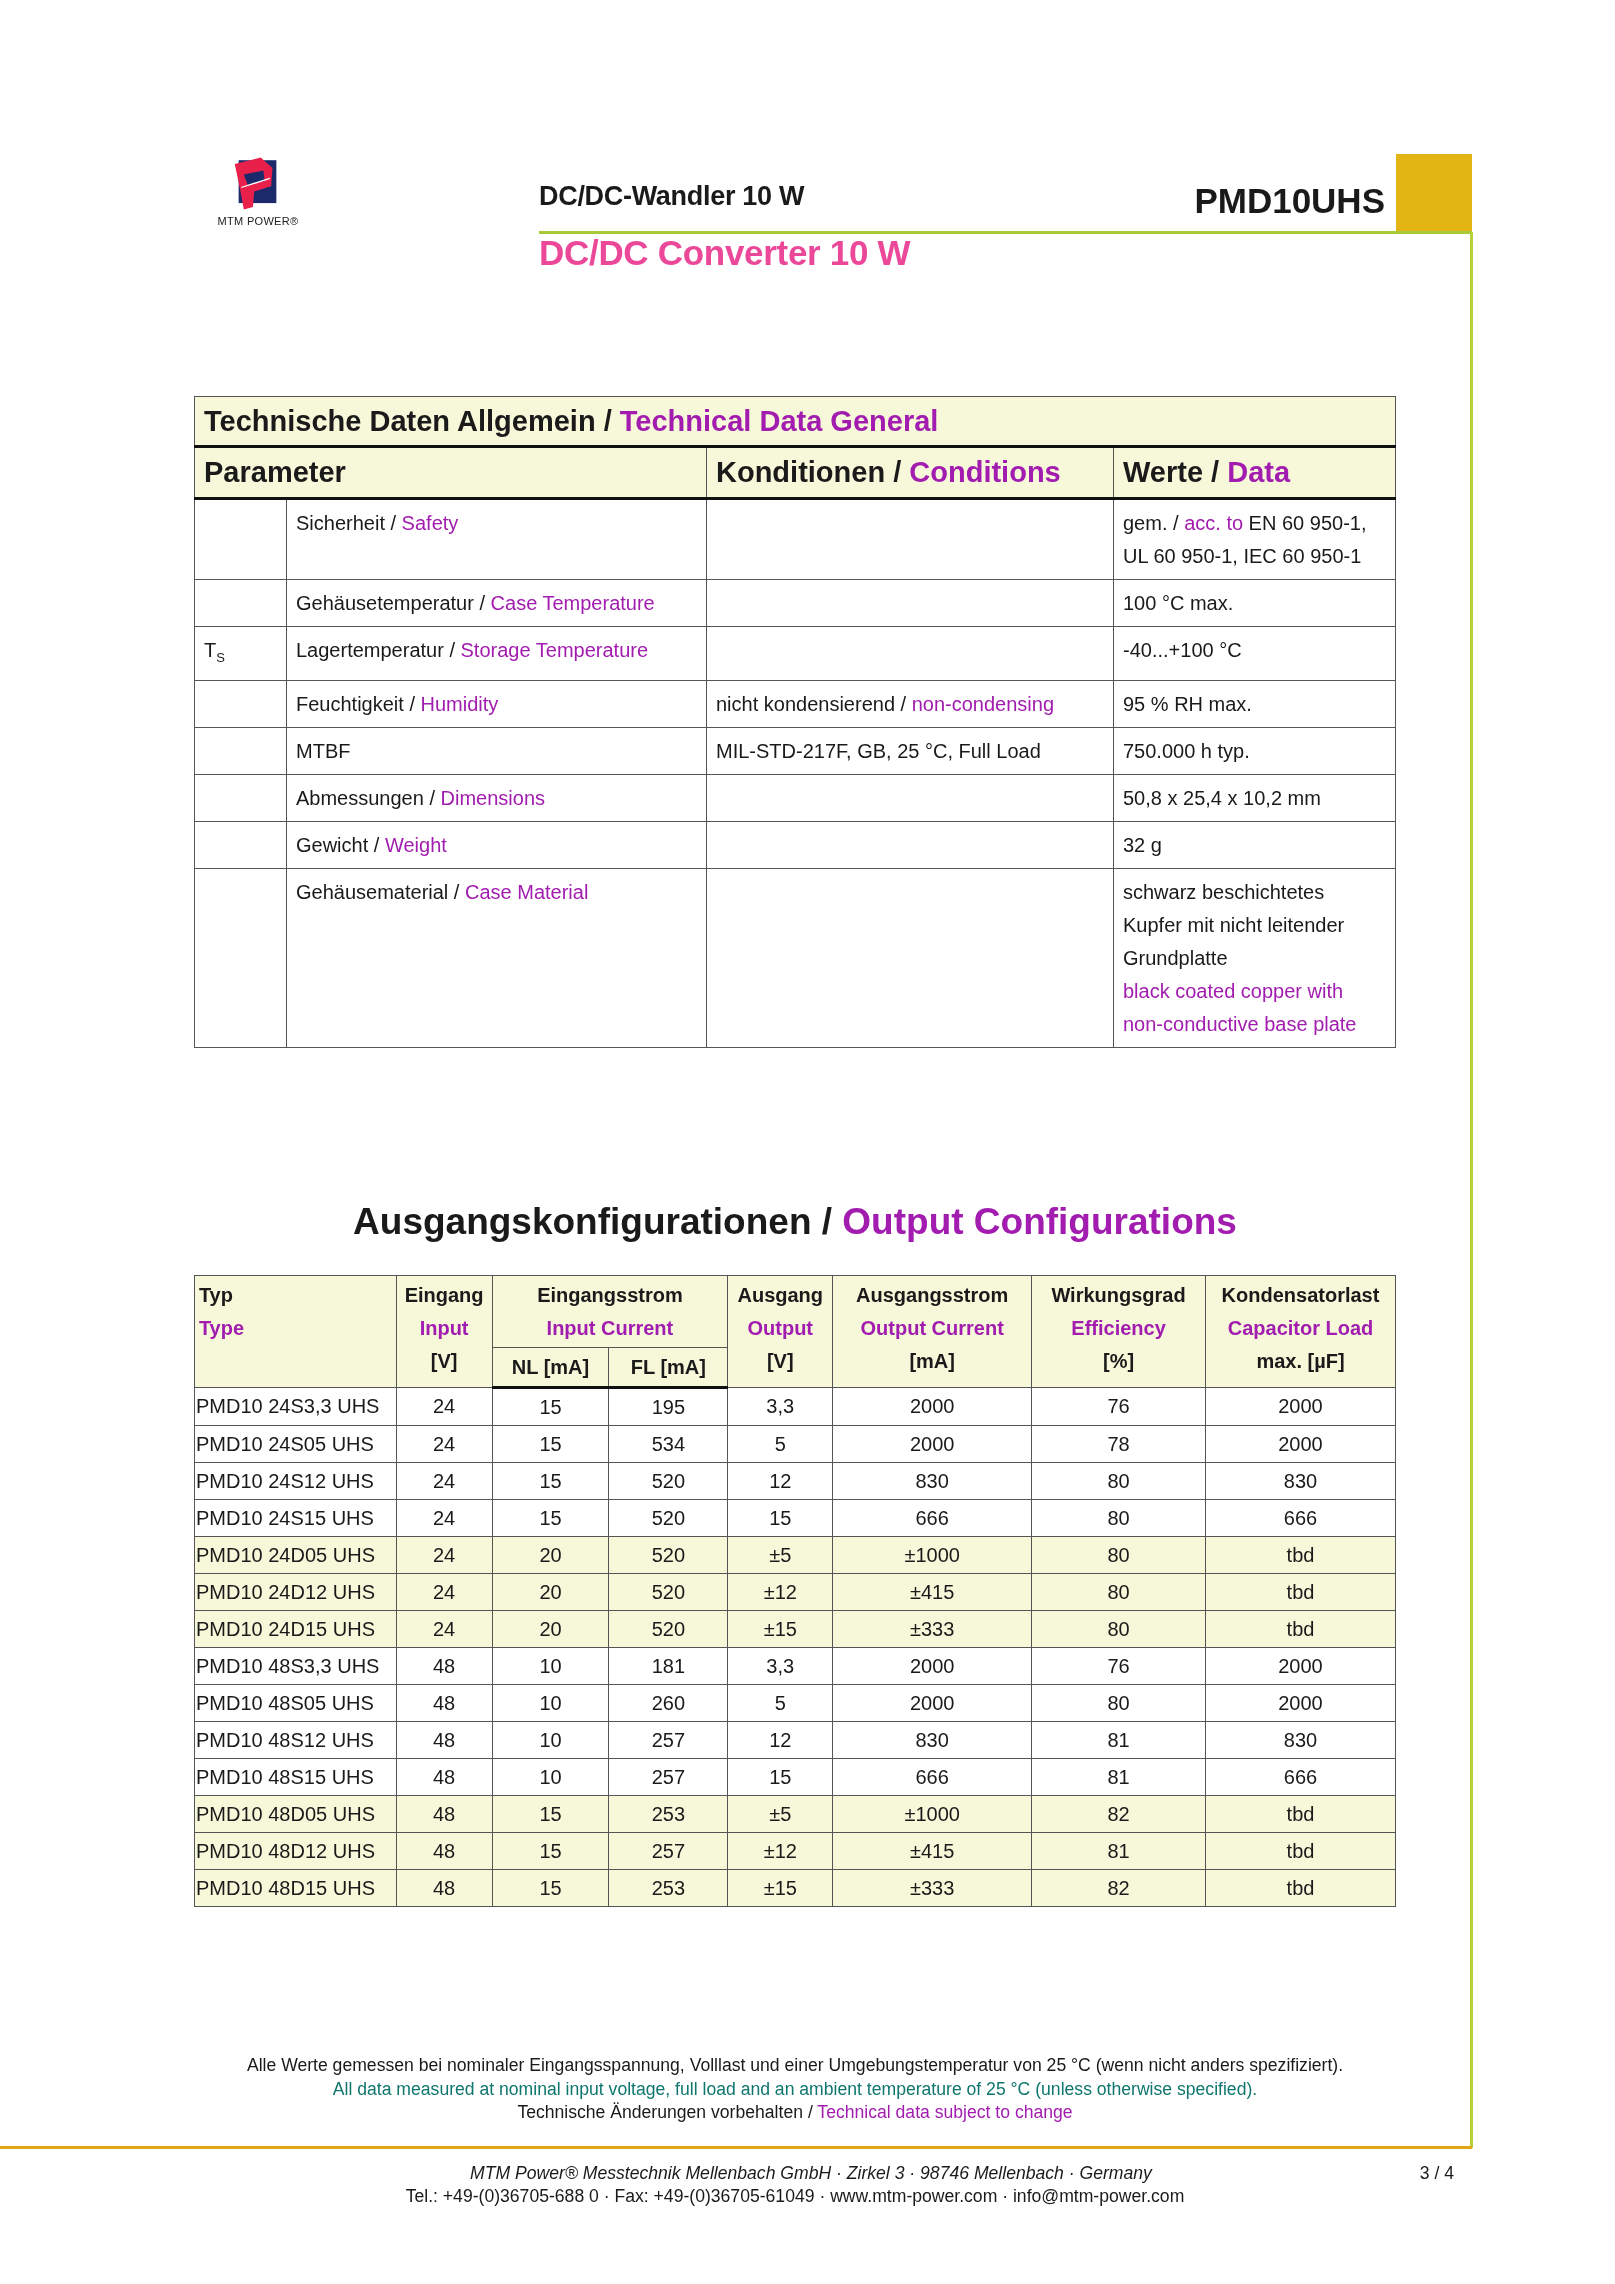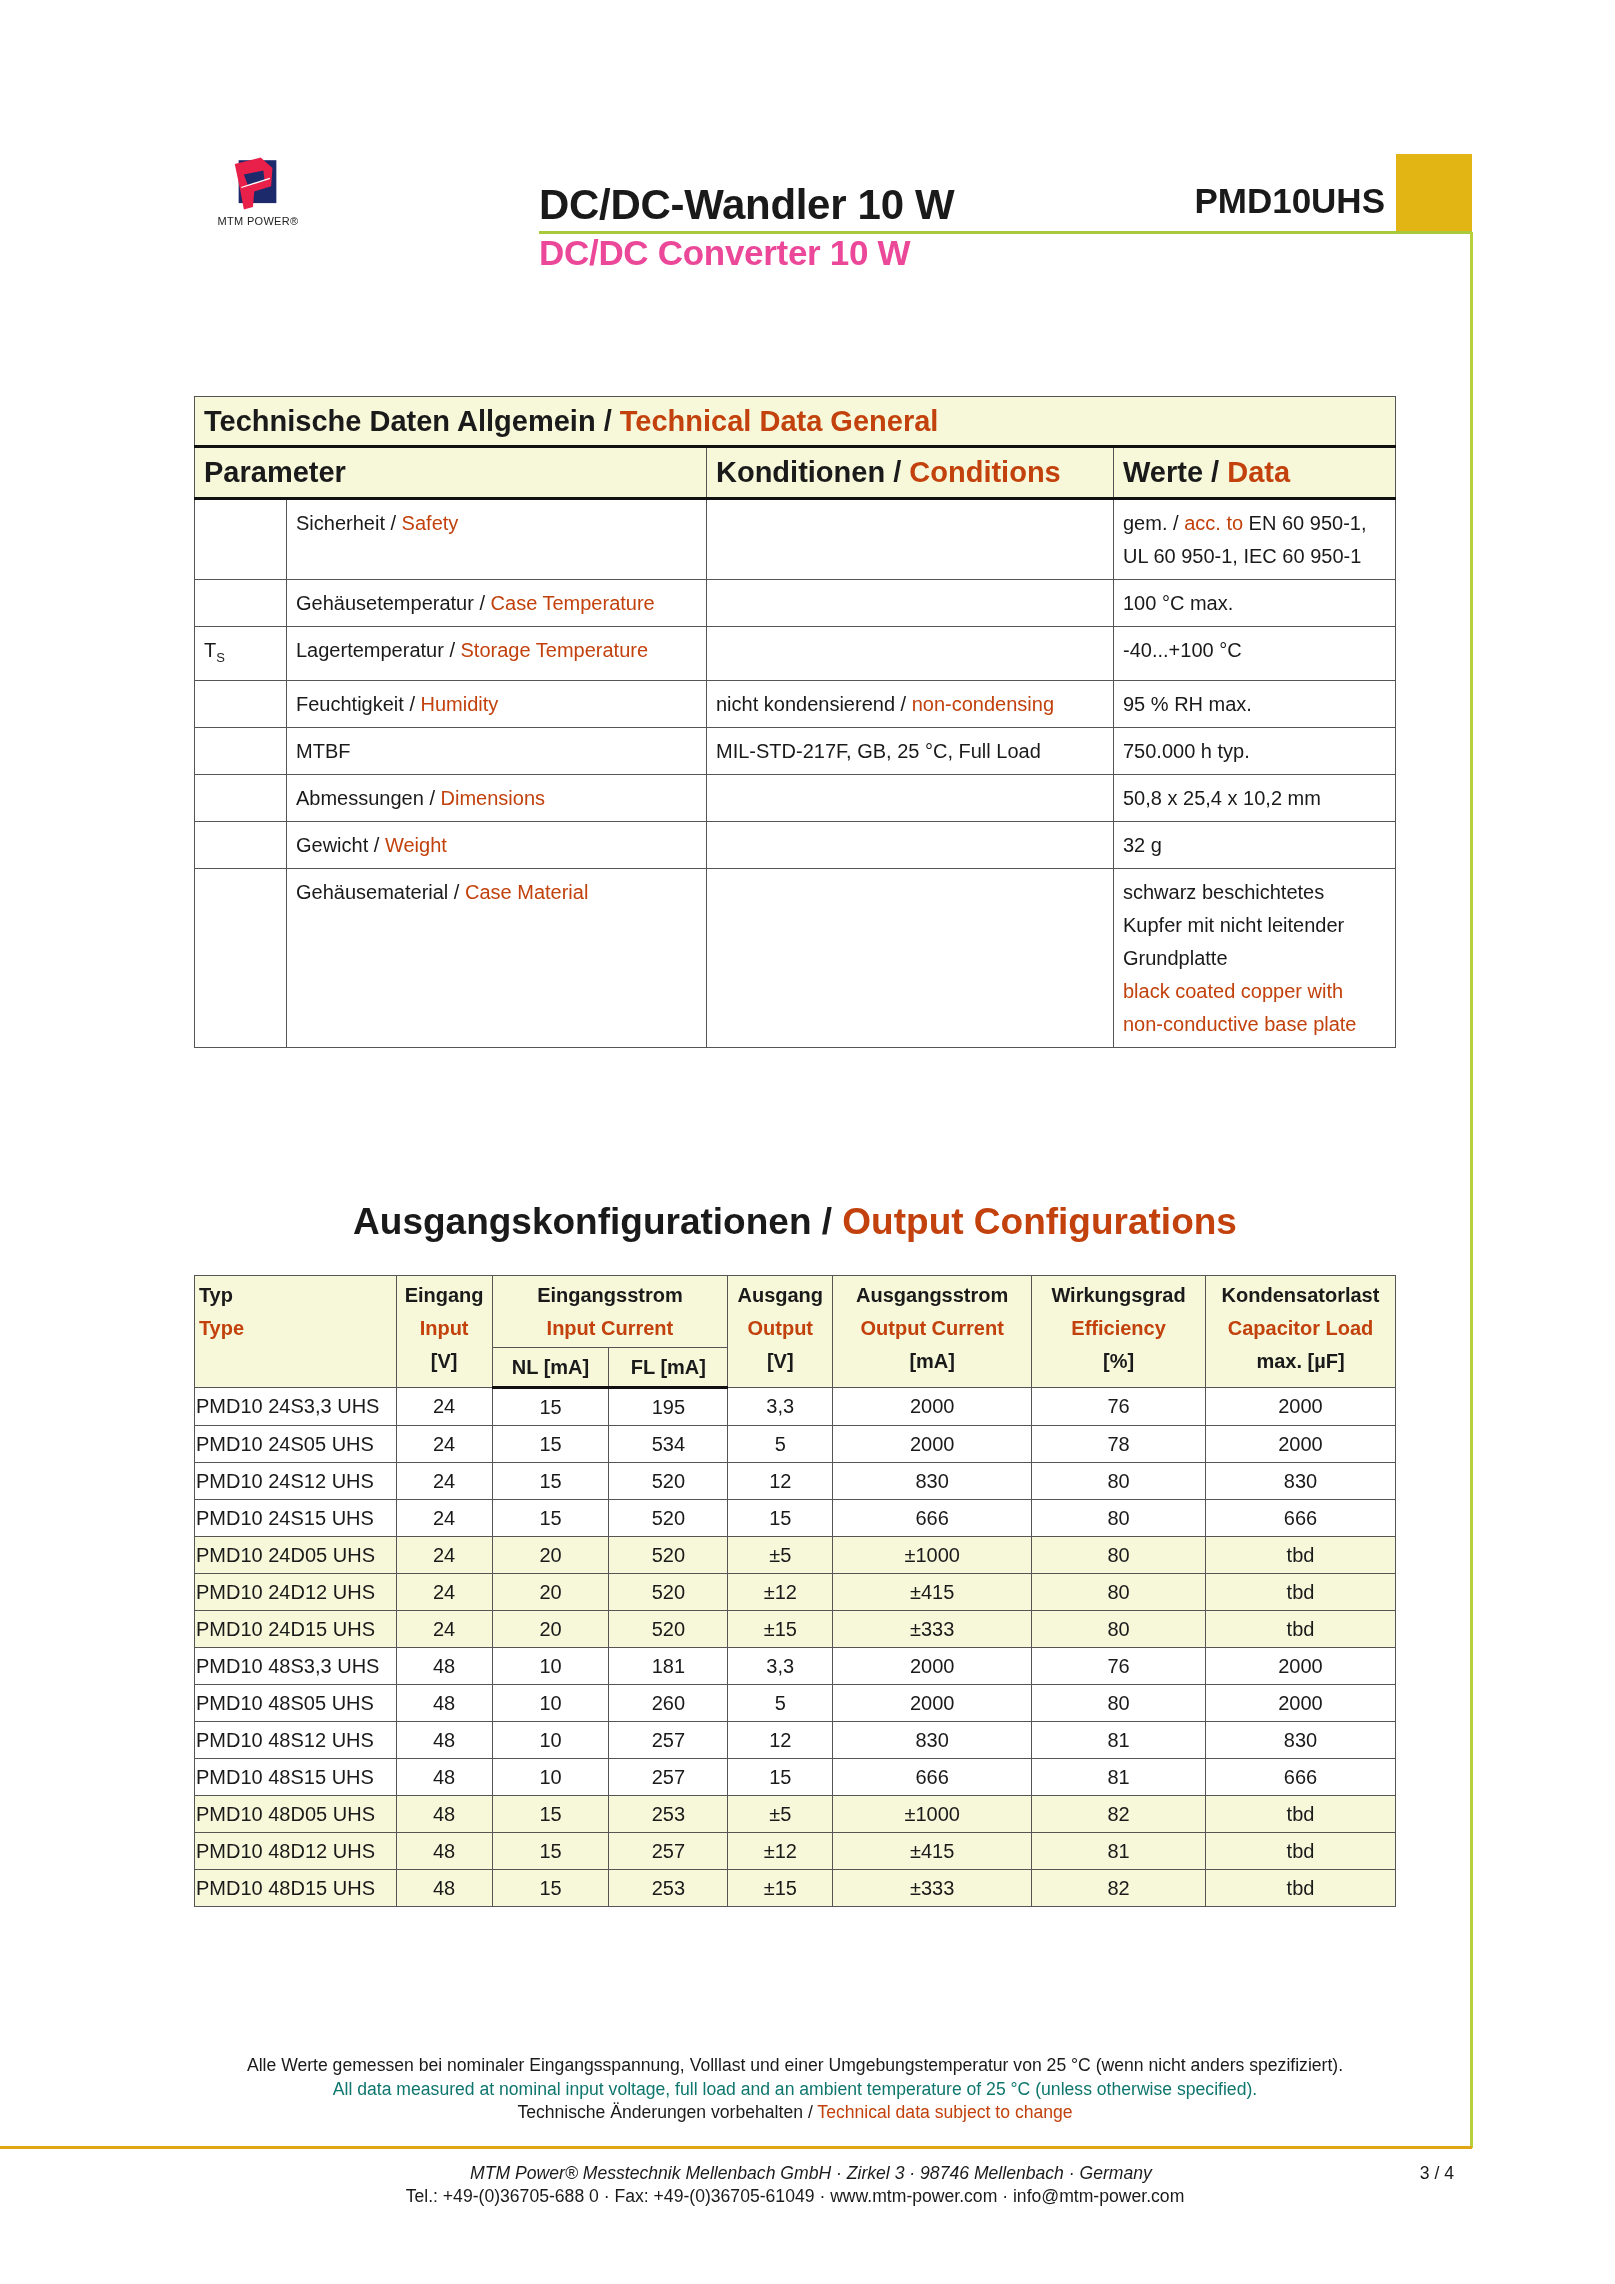--- a/index.html
+++ b/index.html
@@ -1,24 +1,24 @@
 <!DOCTYPE html>
 <html style="font-size:10.4px"><head>
 <meta charset="utf-8">
 <style>
   html, body { margin:0; padding:0; background:#ffffff; }
   body { width:1616px; height:2284px; position:relative; overflow:hidden;
          font-family:"Liberation Sans", sans-serif; color:#1a1a1a; }
-  .en { color:#c2410c; }
+  .en { color:#a21caf; }
   .abs { position:absolute; }
 
   
   #logo { left:215px; top:155px; width:85px; height:78px; }
   #logo-text { left:193px; top:215px; width:130px; text-align:center; font-size:11px; letter-spacing:0.3px; color:#222; }
-  #title-de { left:539px; top:181px; font-size:42px; font-weight:bold; letter-spacing:-0.3px; }
+  #title-de { left:539px; top:181px; font-size:27px; font-weight:bold; letter-spacing:-0.3px; }
   #title-en { left:539px; top:233px; font-size:35px; font-weight:bold; color:#ec4899; letter-spacing:-0.3px; }
   #product { left:1108px; top:181px; width:277px; text-align:right; font-size:35px; font-weight:bold; }
   #gold-box { left:1396px; top:154px; width:76px; height:78px; background:#e2b515; }
   #green-line { left:539px; top:231px; width:933px; height:2.6px; background:#a8c93a; }
   #right-line { left:1470px; top:232px; width:2.6px; height:1916px; background:#b7d03c; }
   #bottom-line { left:0px; top:2146px; width:1472px; height:3.3px; background:#e2a615; }
 
   
   table { border-collapse:collapse; position:absolute; }
   td, th { border:1.3px solid #555; }

